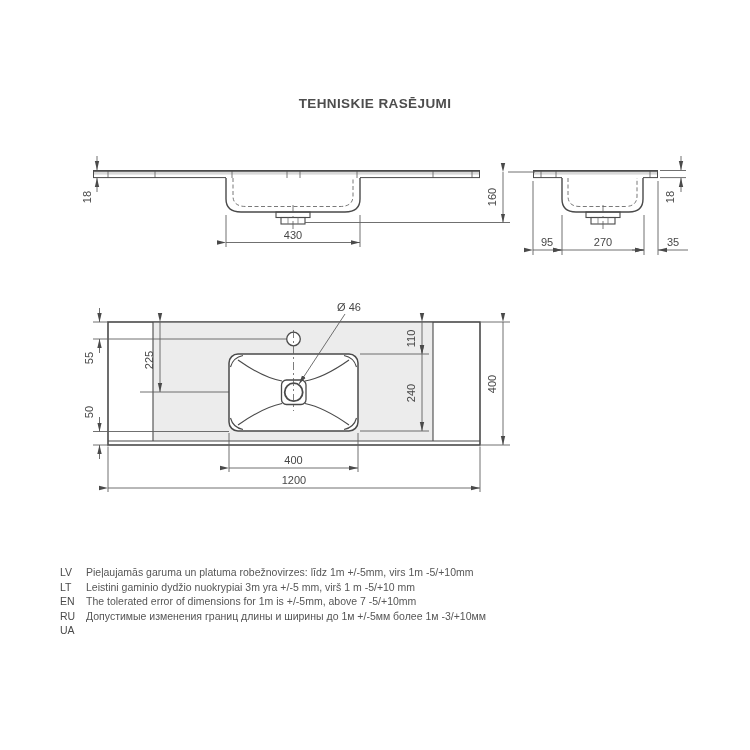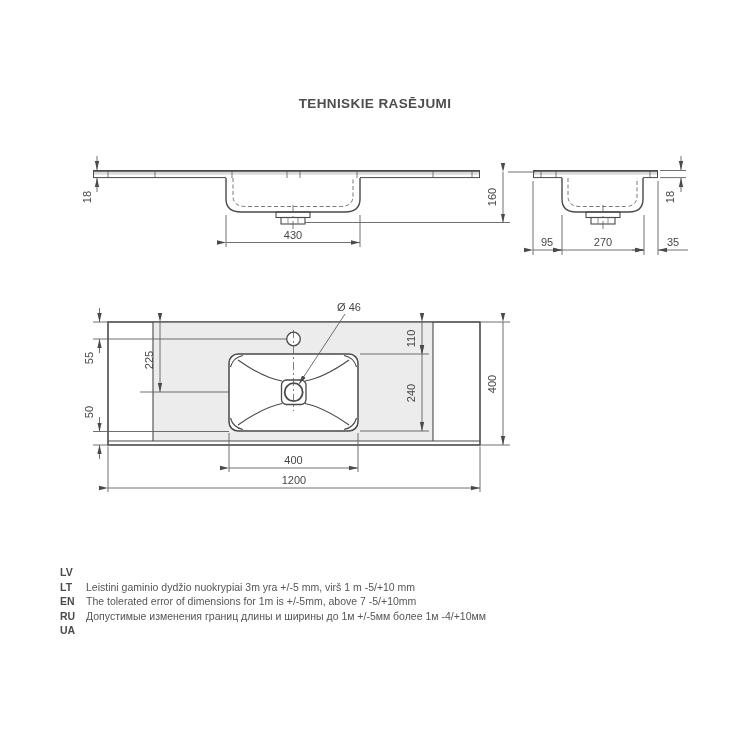--- a/index.html
+++ b/index.html
@@ -2,21 +2,21 @@
 <html><head>
 <meta charset="utf-8">
 <style>
   html,body{margin:0;padding:0;background:#fff;}
   #stage{position:relative;width:750px;height:750px;background:#ffffff;overflow:hidden;
          font-family:"Liberation Sans", sans-serif;}
   #title{position:absolute;left:0;top:96px;width:100%;text-align:center;
          font-size:13.5px;font-weight:bold;letter-spacing:.4px;color:#4d4d4d;}
   #notes{position:absolute;left:60px;top:565px;width:640px;color:#545454;}
   .note-row{display:flex;align-items:baseline;height:14.6px;font-size:10.5px;line-height:14.6px;}
-  .note-lang{width:26px;font-weight:bold;flex:0 0 26px;color:#4a4a4a;}
+  .note-lang{width:26px;font-weight:normal;flex:0 0 26px;color:#4a4a4a;}
   .note-text{white-space:nowrap;color:#565656;}
   svg text{font-family:"Liberation Sans", sans-serif;font-size:11px;fill:#474747;}
   .thin{stroke:#606060;stroke-width:0.9;fill:none;}
   .main{stroke:#4a4a4a;stroke-width:1.4;fill:none;}
   .mid{stroke:#4a4a4a;stroke-width:1.1;fill:none;}
   .dash{stroke:#6a6a6a;stroke-width:0.9;fill:none;stroke-dasharray:4 2.5;}
   .cline{stroke:#5a5a5a;stroke-width:0.8;fill:none;stroke-dasharray:8 3 2 3;}
 </style>
 </head>
 <body>
@@ -207,31 +207,32 @@
       <g>
         <line class="thin" x1="345" y1="314" x2="299" y2="384" marker-end="url(#ah)"></line>
         <text x="349" y="311" text-anchor="middle">Ø 46</text>
       </g>
     </g>
   </svg>
 
   <div id="notes">
     <div class="note-row">
       <span class="note-lang">LV</span>
+      <span class="note-text">Pieļaujamās garuma un platuma robežnovirzes: līdz 1m +/-5mm, virs 1m -5/+10mm</span>
     </div>
     <div class="note-row">
       <span class="note-lang">LT</span>
       <span class="note-text">Leistini gaminio dydžio nuokrypiai 3m yra +/-5 mm, virš 1 m -5/+10 mm</span>
     </div>
     <div class="note-row">
       <span class="note-lang">EN</span>
       <span class="note-text">The tolerated error of dimensions for 1m is +/-5mm, above 7 -5/+10mm</span>
     </div>
     <div class="note-row">
       <span class="note-lang">RU</span>
-      <span class="note-text">Допустимые изменения границ длины и ширины до 1м +/-5мм более 1м -4/+10мм</span>
+      <span class="note-text">Допустимые изменения границ длины и ширины до 1м +/-5мм более 1м -3/+10мм</span>
     </div>
     <div class="note-row">
       <span class="note-lang">UA</span>
     </div>
   </div>
 
 </div>
 
 </body></html>

